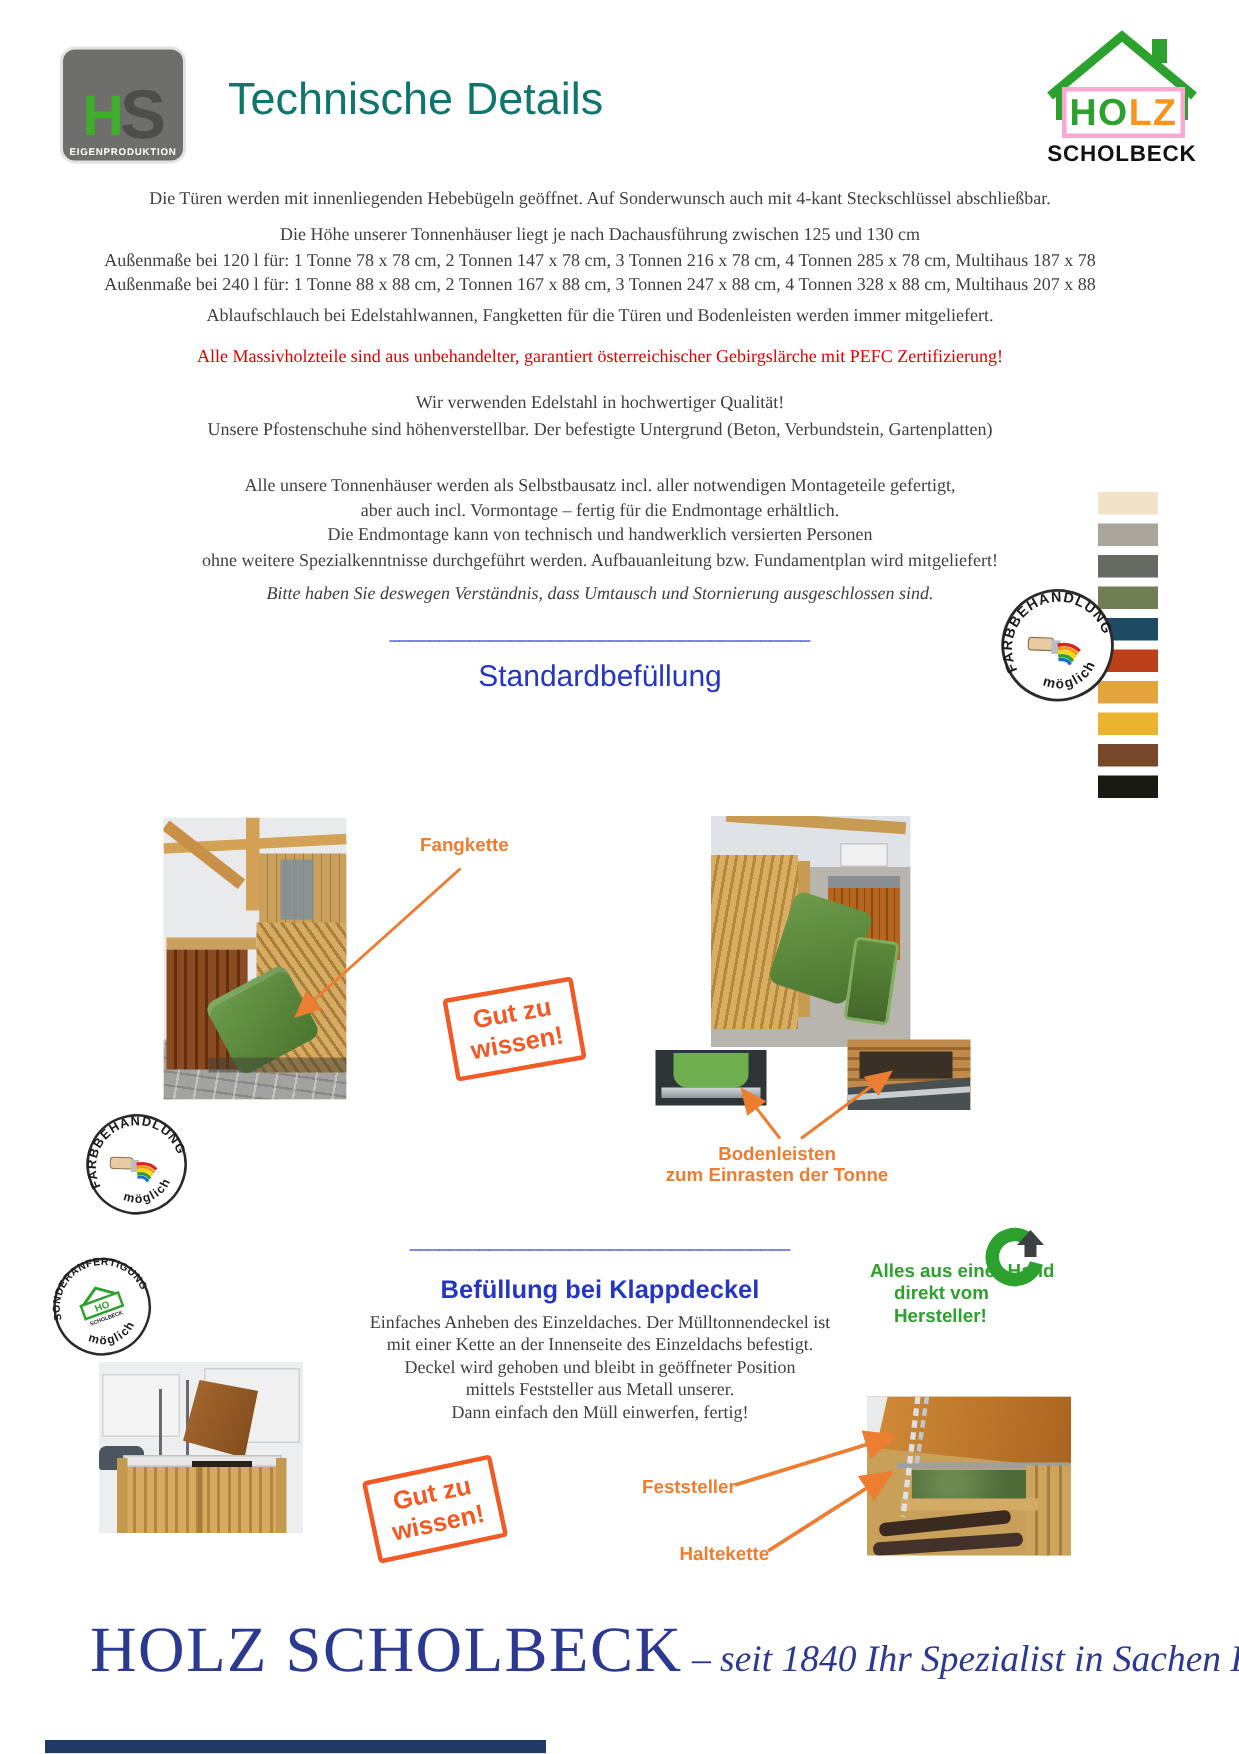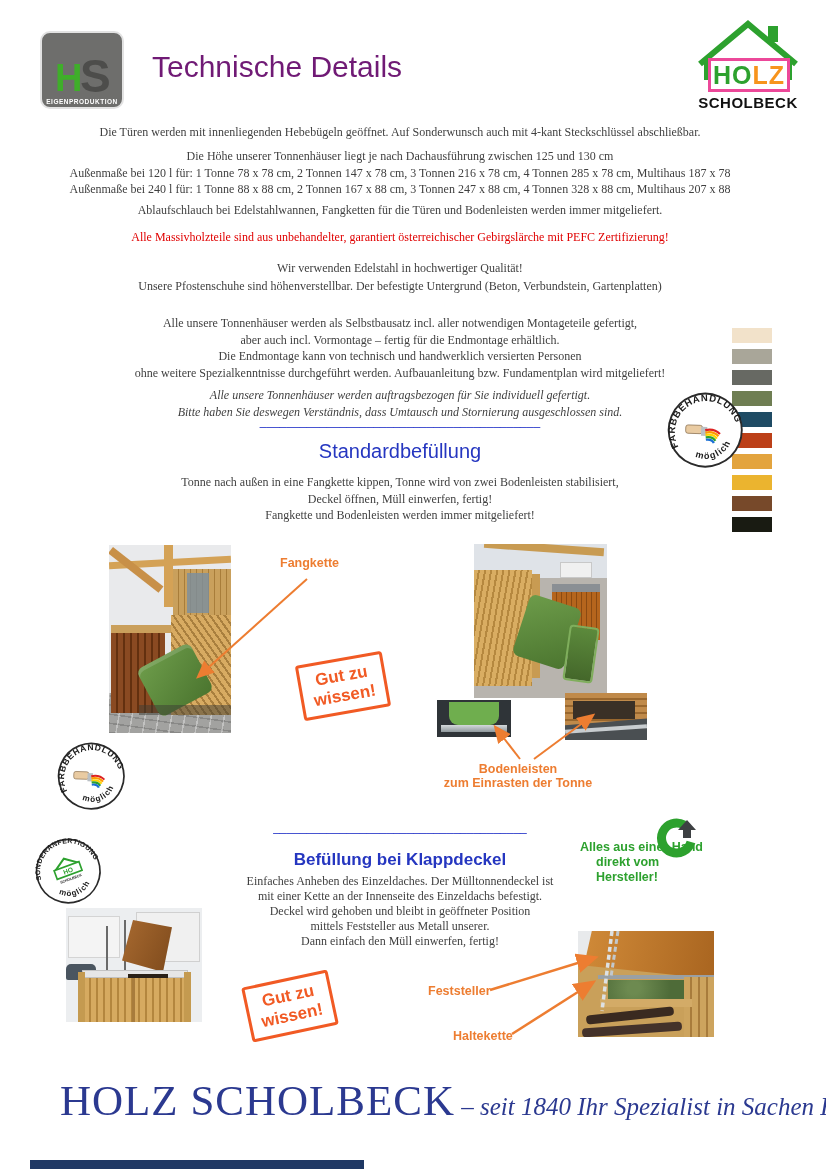--- a/index.html
+++ b/index.html
@@ -16,23 +16,23 @@
   .gzw{position:absolute;border:3px solid #f15a24;border-radius:3px;color:#f15a24;
        font-weight:bold;font-size:17px;line-height:20px;padding:5px 10px;text-align:center;
        background:rgba(255,255,255,.0);}
   
   .hs-logo{position:absolute;left:40px;top:31px;width:80px;height:74px;background:#6e6e6c;
            border-radius:10px;border:2px solid #e2e2e2;overflow:hidden;}
   .hs-h{position:absolute;left:13px;top:24px;font-size:38px;font-weight:bold;color:#3fae2a;}
   .hs-s{position:absolute;left:38px;top:16px;font-size:46px;font-weight:bold;color:#4d4d4b;}
   .hs-cap{position:absolute;left:0;right:0;bottom:2px;text-align:center;color:#fff;
           font-size:6.5px;letter-spacing:.5px;font-weight:bold;}
-  .page-title{position:absolute;left:152px;top:50px;font-size:30px;color:#701a75;}
+  .page-title{position:absolute;left:152px;top:50px;font-size:30px;color:#0f766e;}
   .holz-logo{position:absolute;left:694px;top:18px;width:108px;text-align:center;}
-  .holz-word{position:absolute;left:14px;top:40px;width:76px;border:3px solid #ec4899;
+  .holz-word{position:absolute;left:14px;top:40px;width:76px;border:3px solid #f9a8d4;
              background:#fff;font-size:25px;font-weight:bold;color:#2da12e;line-height:28px;
              letter-spacing:1px;}
   .holz-word .lz{color:#f7941d;}
   .holz-name{position:absolute;left:0;top:76px;width:108px;font-size:15px;font-weight:bold;
              color:#111;letter-spacing:.5px;}
   
   .palette{position:absolute;left:732px;top:328px;width:40px;}
   .swatch{width:40px;height:15px;margin-bottom:6px;}
   
   .rstamp{position:absolute;}
@@ -93,32 +93,26 @@
   </div>
 
   <div class="ctr body-txt" style="top:315px;">
     <div>Alle unsere Tonnenhäuser werden als Selbstbausatz incl. aller notwendigen Montageteile gefertigt,</div>
     <div>aber auch incl. Vormontage – fertig für die Endmontage erhältlich.</div>
     <div>Die Endmontage kann von technisch und handwerklich versierten Personen</div>
     <div>ohne weitere Spezialkenntnisse durchgeführt werden. Aufbauanleitung bzw. Fundamentplan wird mitgeliefert!</div>
   </div>
 
   <div class="ctr body-txt it" style="top:387px;">
-    <div>Alle unsere Tonnenhäuser werden  auftragsbezogen für Sie individuell gefertigt.</div>
     <div>Bitte haben Sie deswegen Verständnis, dass Umtausch und Stornierung ausgeschlossen sind.</div>
   </div>
 
   <div class="ctr blue-line" style="top:414px;">__________________________________________</div>
 
   <div class="ctr h-blue" style="top:440px;font-size:20px;">Standardbefüllung</div>
-  <div class="ctr body-txt" style="top:474px;">
-    <div>Tonne nach außen in eine Fangkette kippen, Tonne wird von zwei Bodenleisten stabilisiert,</div>
-    <div>Deckel öffnen, Müll einwerfen, fertig!</div>
-    <div>Fangkette und Bodenleisten werden immer mitgeliefert!</div>
-  </div>
 
   <div class="palette">
       <div class="swatch" style="background: rgb(242, 226, 202);"></div>
       <div class="swatch" style="background: rgb(169, 166, 153);"></div>
       <div class="swatch" style="background: rgb(103, 105, 99);"></div>
       <div class="swatch" style="background: rgb(111, 126, 83);"></div>
       <div class="swatch" style="background: rgb(31, 75, 100);"></div>
       <div class="swatch" style="background: rgb(188, 64, 24);"></div>
       <div class="swatch" style="background: rgb(227, 164, 62);"></div>
       <div class="swatch" style="background: rgb(235, 180, 47);"></div>

